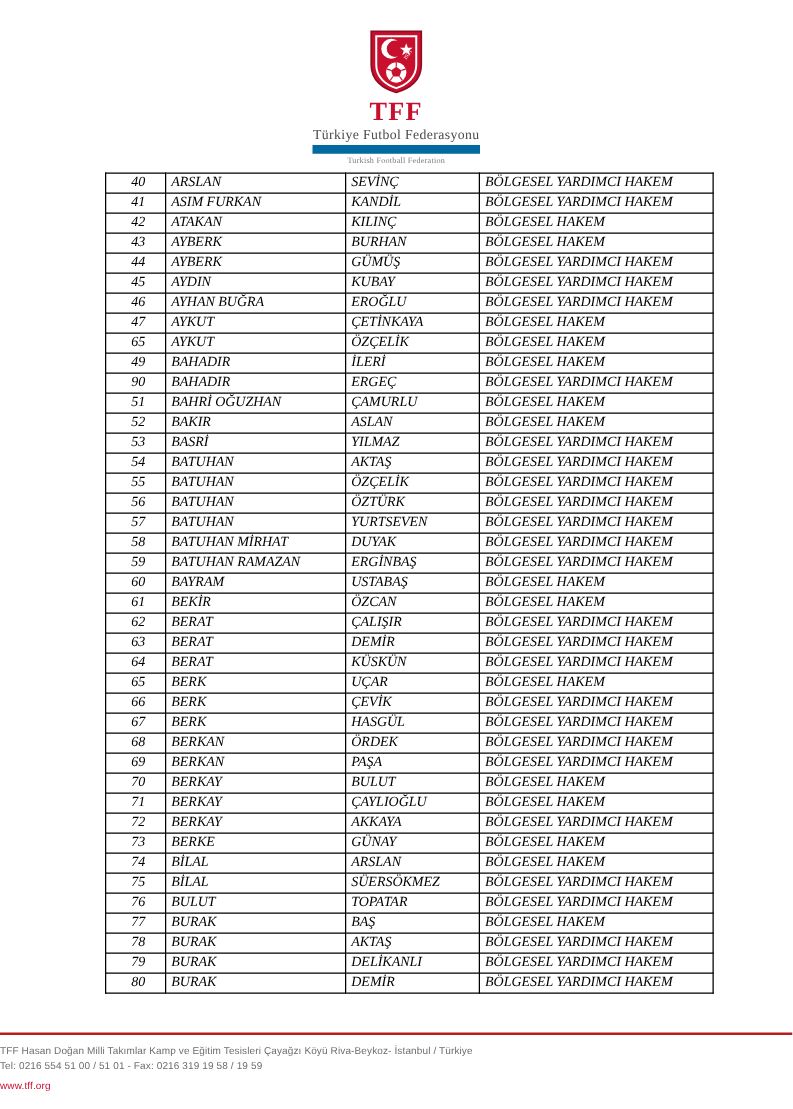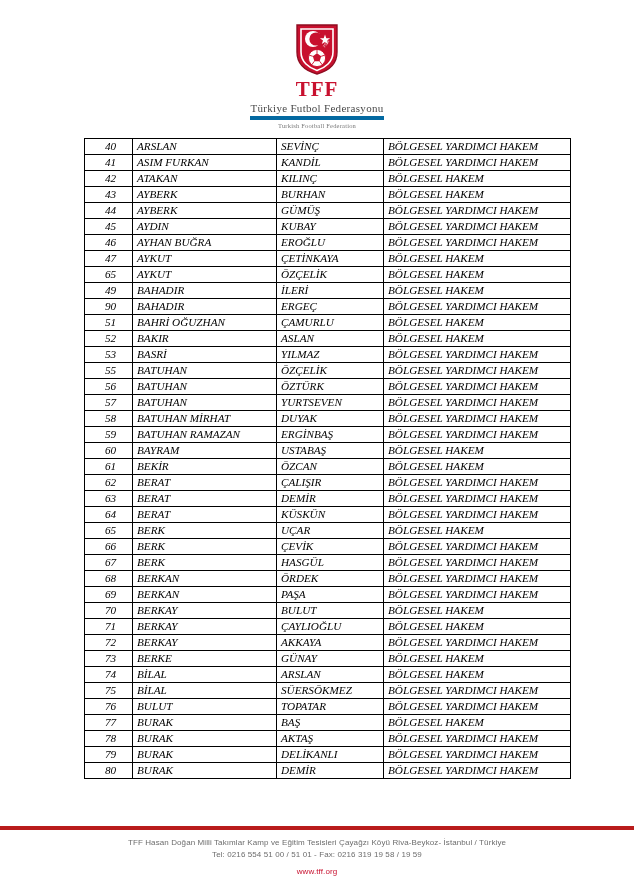--- a/index.html
+++ b/index.html
@@ -40,21 +40,21 @@
     margin-top: 3px;
     line-height: 1;
     text-align: center;
   }
   .logo-tr {
     font-family: "Liberation Serif", serif;
     font-size: 11px;
     color: #4a4a4a;
     margin-top: 2px;
     letter-spacing: 0.3px;
-    border-bottom: 4px solid #0369a1;
+    border-bottom: 7px solid #0369a1;
     padding-bottom: 2px;
   }
   .logo-en {
     font-family: "Liberation Serif", serif;
     font-size: 6.5px;
     color: #7a7a7a;
     margin-top: 2px;
     letter-spacing: 0.2px;
   }
 
@@ -89,22 +89,21 @@
   td.c-first { width: 139px; }
   td.c-last  { width: 102px; }
   td.c-role  { width: 182px; }
 
   
   .doc-footer {
     position: absolute;
     left: 0;
     right: 0;
     top: 826px;
-    text-align: center;
-    border-top: 4px solid #b91c1c;
+    border-top: 2px solid #b91c1c;
     padding-top: 7px;
   }
   .foot-line {
     font-family: "Liberation Sans", sans-serif;
     font-size: 8px;
     color: #6d6d6d;
     line-height: 1.45;
     letter-spacing: 0.1px;
   }
   .foot-web {
@@ -237,20 +236,26 @@
           <td class="c-last">ASLAN</td>
           <td class="c-role">BÖLGESEL HAKEM</td>
         </tr>
         <tr>
           <td class="c-no">53</td>
           <td class="c-first">BASRİ</td>
           <td class="c-last">YILMAZ</td>
           <td class="c-role">BÖLGESEL YARDIMCI HAKEM</td>
         </tr>
         <tr>
+          <td class="c-no">54</td>
+          <td class="c-first">BATUHAN</td>
+          <td class="c-last">AKTAŞ</td>
+          <td class="c-role">BÖLGESEL YARDIMCI HAKEM</td>
+        </tr>
+        <tr>
           <td class="c-no">55</td>
           <td class="c-first">BATUHAN</td>
           <td class="c-last">ÖZÇELİK</td>
           <td class="c-role">BÖLGESEL YARDIMCI HAKEM</td>
         </tr>
         <tr>
           <td class="c-no">56</td>
           <td class="c-first">BATUHAN</td>
           <td class="c-last">ÖZTÜRK</td>
           <td class="c-role">BÖLGESEL YARDIMCI HAKEM</td>

